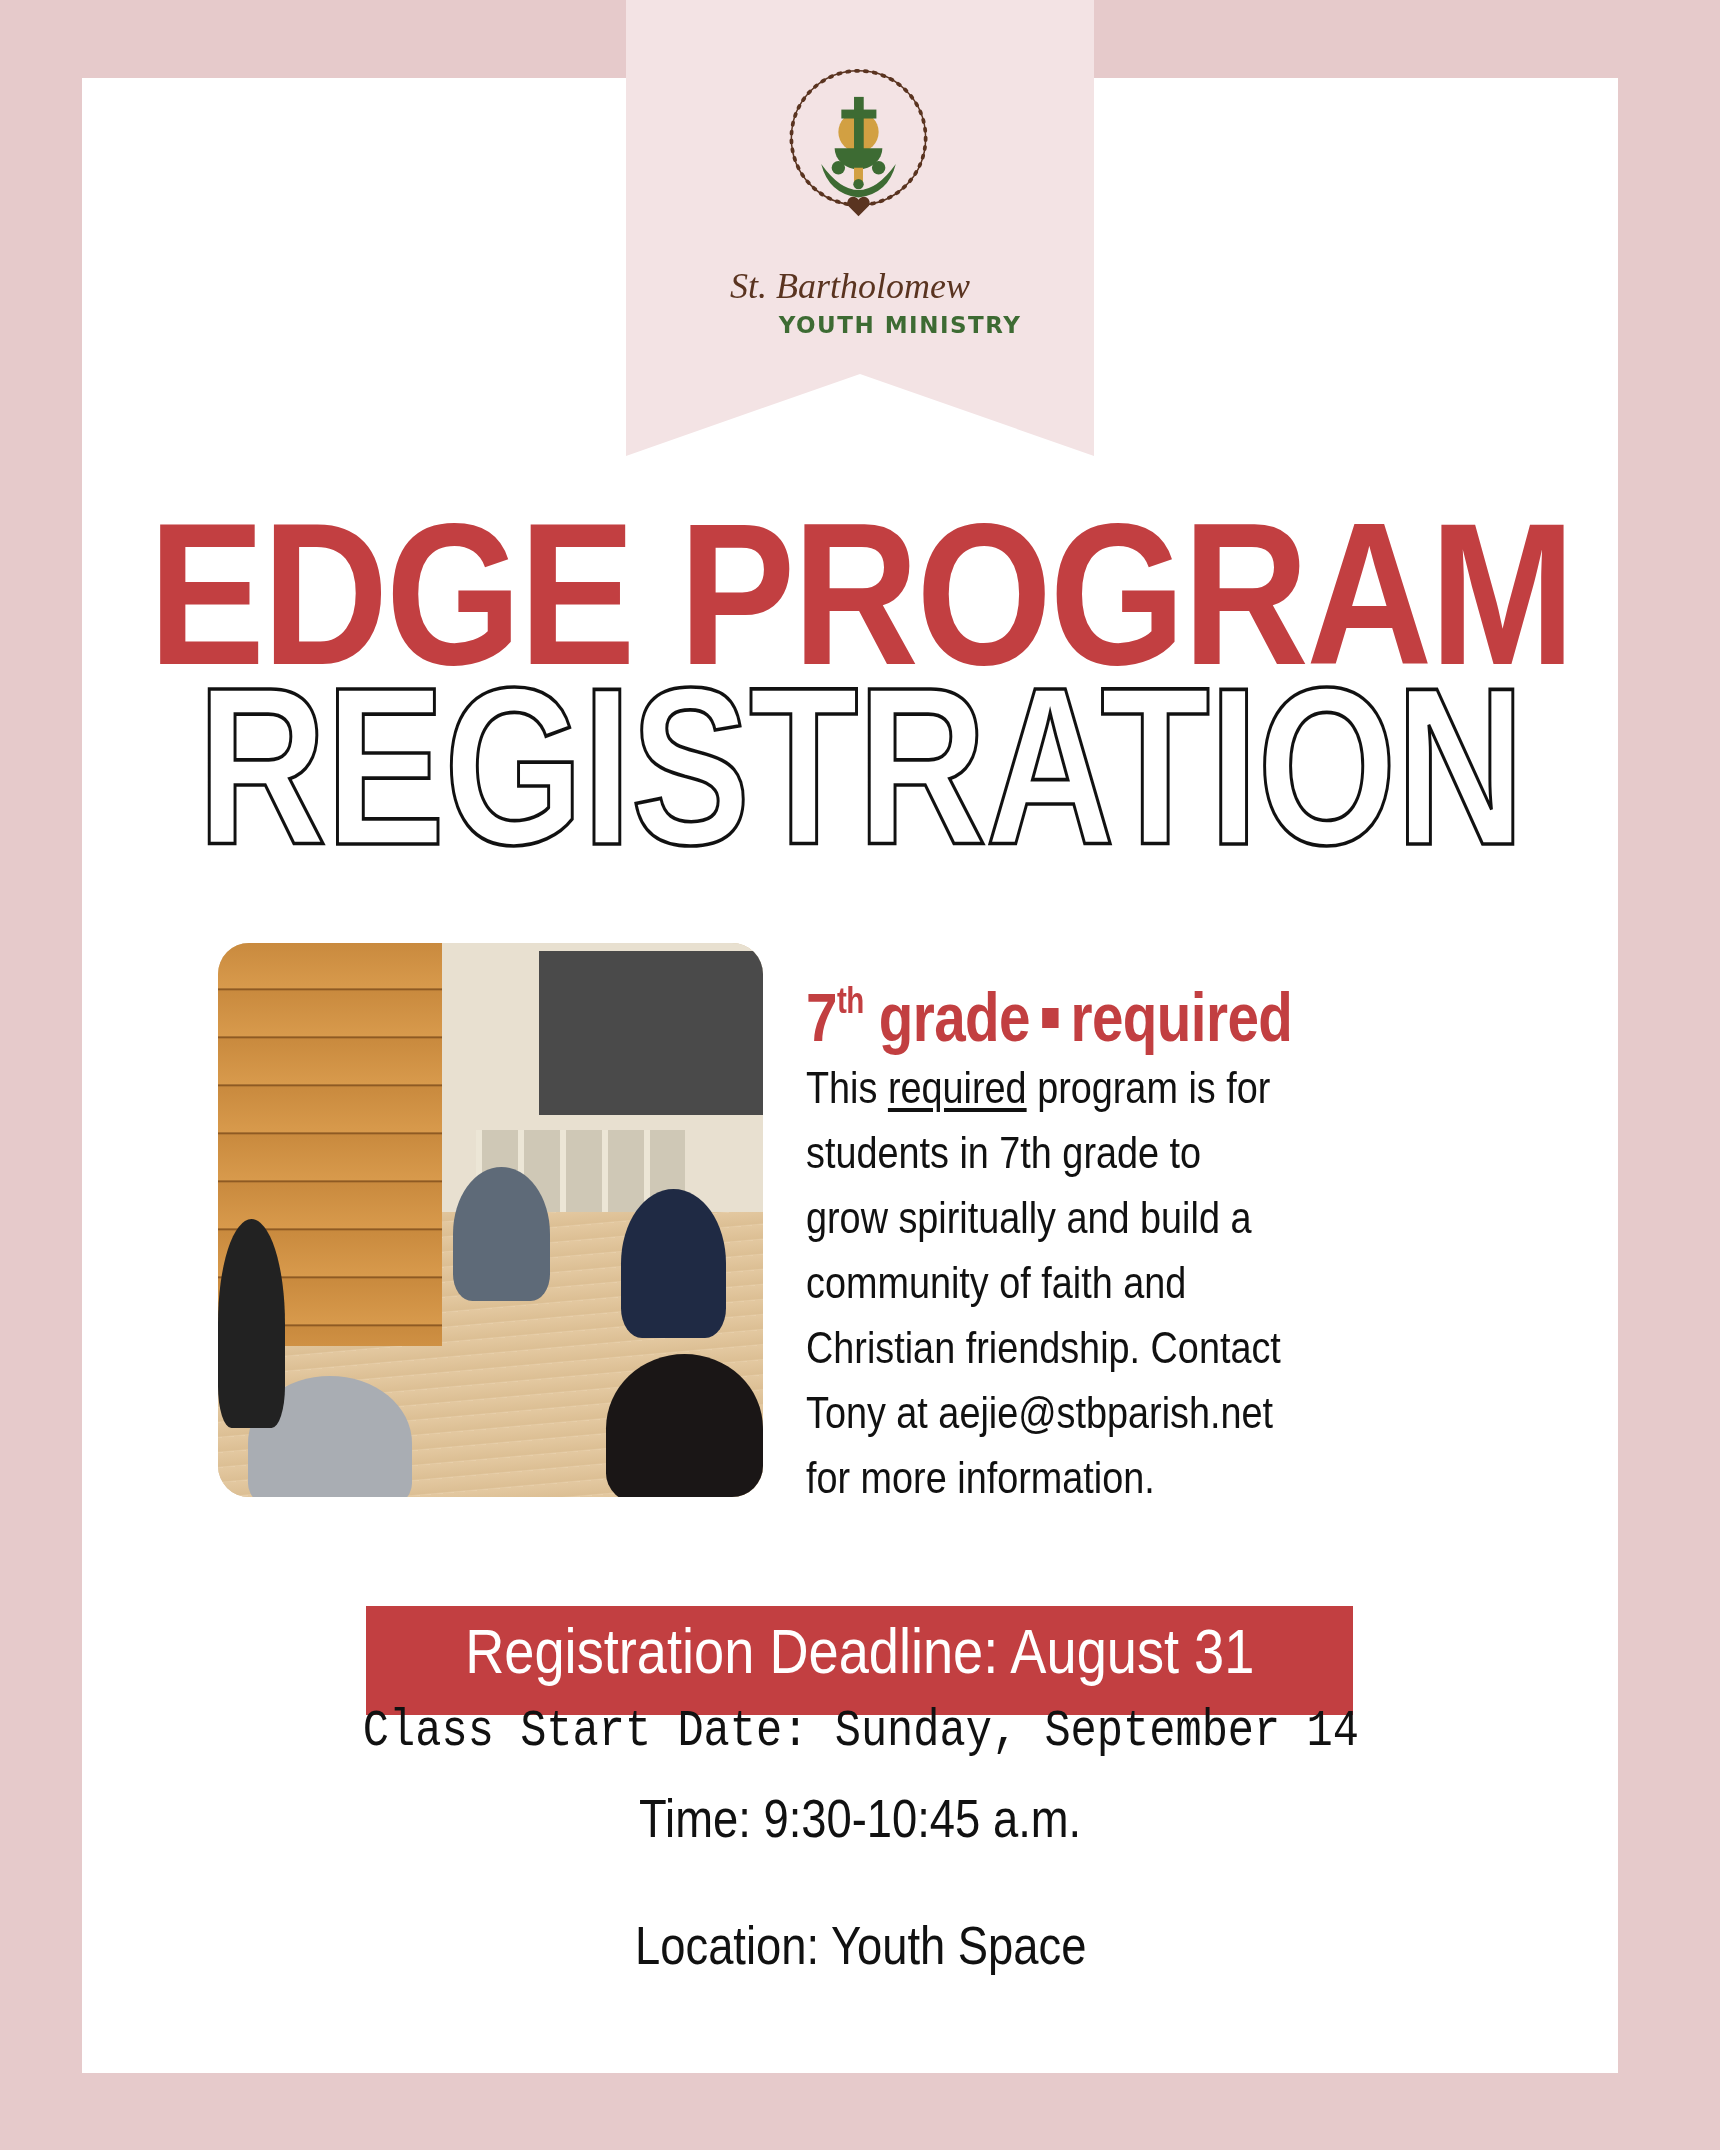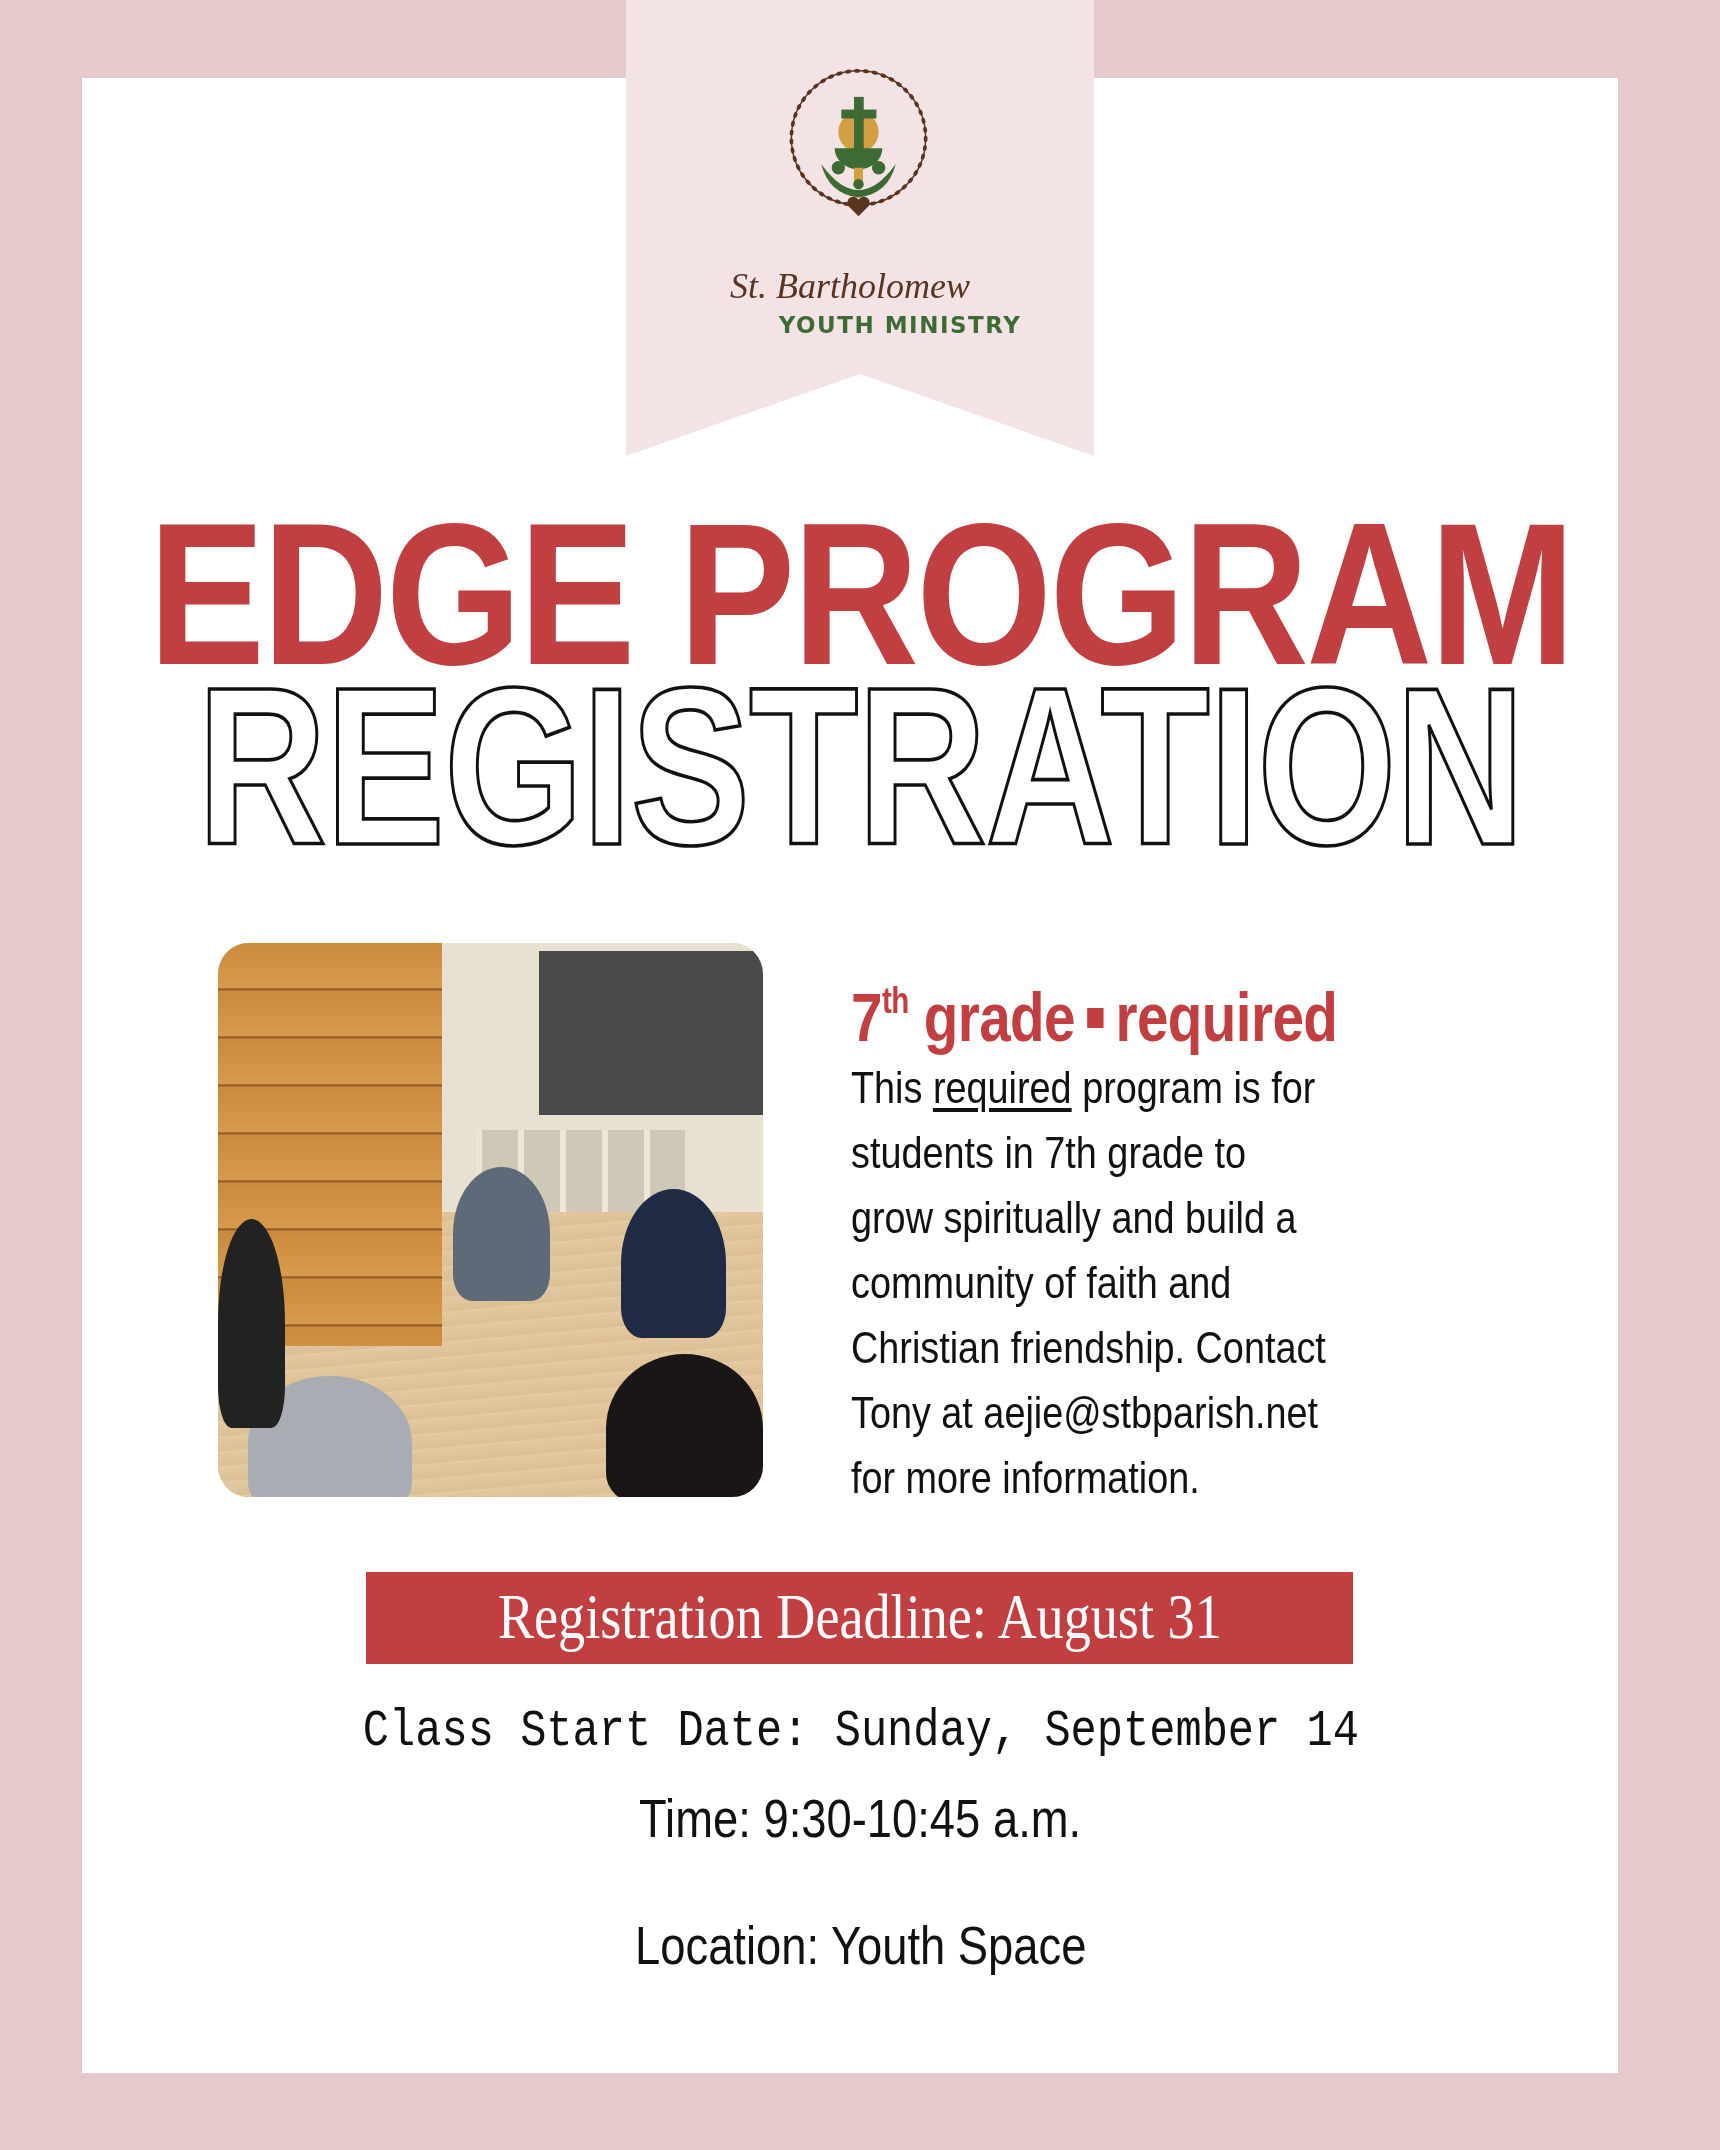--- a/index.html
+++ b/index.html
@@ -12,29 +12,29 @@
   .logo-sub{position:absolute;left:626px;width:468px;top:312px;text-align:center;font-family:"DejaVu Sans",sans-serif;font-weight:bold;color:#3d6b33;font-size:23px;letter-spacing:1.5px;margin-left:40px;}
   .title1{position:absolute;left:0;width:1721px;top:493px;text-align:center;color:#c23f41;font-weight:bold;font-size:203px;line-height:202px;transform:scaleX(0.86);transform-origin:center;letter-spacing:-3px;}
   .title2{position:absolute;left:0;width:1721px;top:662px;text-align:center;color:#fff;-webkit-text-stroke:3.7px #111;font-weight:bold;font-size:224px;line-height:209px;transform:scaleX(0.8);transform-origin:center;letter-spacing:-1.5px;}
   .photo{position:absolute;left:218px;top:943px;width:545px;height:554px;border-radius:31px;overflow:hidden;background:#d9c3a2;}
   .ph-wood{position:absolute;left:0;top:0;width:224px;height:403px;background:repeating-linear-gradient(180deg,#c98a3e 0,#d89a4c 45px,#7a4a1a 46px,#c98a3e 48px);}
   .ph-wall{position:absolute;left:224px;top:0;width:321px;height:269px;background:#e8e0d0;}
   .ph-board{position:absolute;left:321px;top:7.5px;width:224px;height:164px;background:#4a4a4a;}
   .ph-shelf{position:absolute;left:258px;top:187px;width:209px;height:119px;background:repeating-linear-gradient(90deg,#ece6d6 0,#ece6d6 6px,#cfc8b6 6px,#cfc8b6 42px);}
   .ph-floor{position:absolute;left:0;top:269px;width:545px;height:285px;background:repeating-linear-gradient(175deg,#e3c8a0 0,#dcbf94 13.4px,#e8d0ac 15px);}
   .ph-person{position:absolute;border-radius:50% 50% 20% 20%;}
-  .side{position:absolute;left:851px;top:963px;width:568px;}
+  .side{position:absolute;left:806px;top:963px;width:568px;}
   .grade{color:#c23f41;font-weight:bold;font-size:69px;line-height:75px;white-space:nowrap;transform:scaleX(0.82);transform-origin:left;letter-spacing:-0.7px;}
   .grade sup{font-size:36px;vertical-align:28px;}
   .sq{display:inline-block;width:19.4px;height:19.4px;background:#c23f41;margin:0 15px;vertical-align:13.4px;}
   .body{font-size:45px;line-height:65px;color:#111;text-align:justify;text-align-last:left;transform:scaleX(0.84);transform-origin:left;width:366px;width:370px;}
   .body .line{display:block;width:441px;text-align:justify;text-align-last:justify;white-space:nowrap;}
   .body .line.last{text-align-last:left;}
   .u{text-decoration:underline;text-underline-offset:4.5px;}
-  .deadline{position:absolute;left:366px;top:1572px;width:987px;height:92px;background:#c23f41;color:#fff;font-size:63px;line-height:91px;text-align:center;font-family:Liberation Serif, serif;}
+  .deadline{position:absolute;left:366px;top:1606px;width:987px;height:109px;background:#c23f41;color:#fff;font-size:63px;line-height:91px;text-align:center;}
   .deadline span{display:inline-block;transform:scaleX(0.86);}
   .info{position:absolute;left:0;width:1721px;text-align:center;color:#111;}
   .info span{display:inline-block;transform:scaleX(0.84);}
   .start{top:1691px;font-size:52px;line-height:82px;font-family:Liberation Mono, monospace;}
   .time{top:1781px;font-size:54px;line-height:75px;}
   .loc{top:1868px;font-size:54px;line-height:75px;margin-top:40px;}
 </style>
 </head>
 <body>
 

